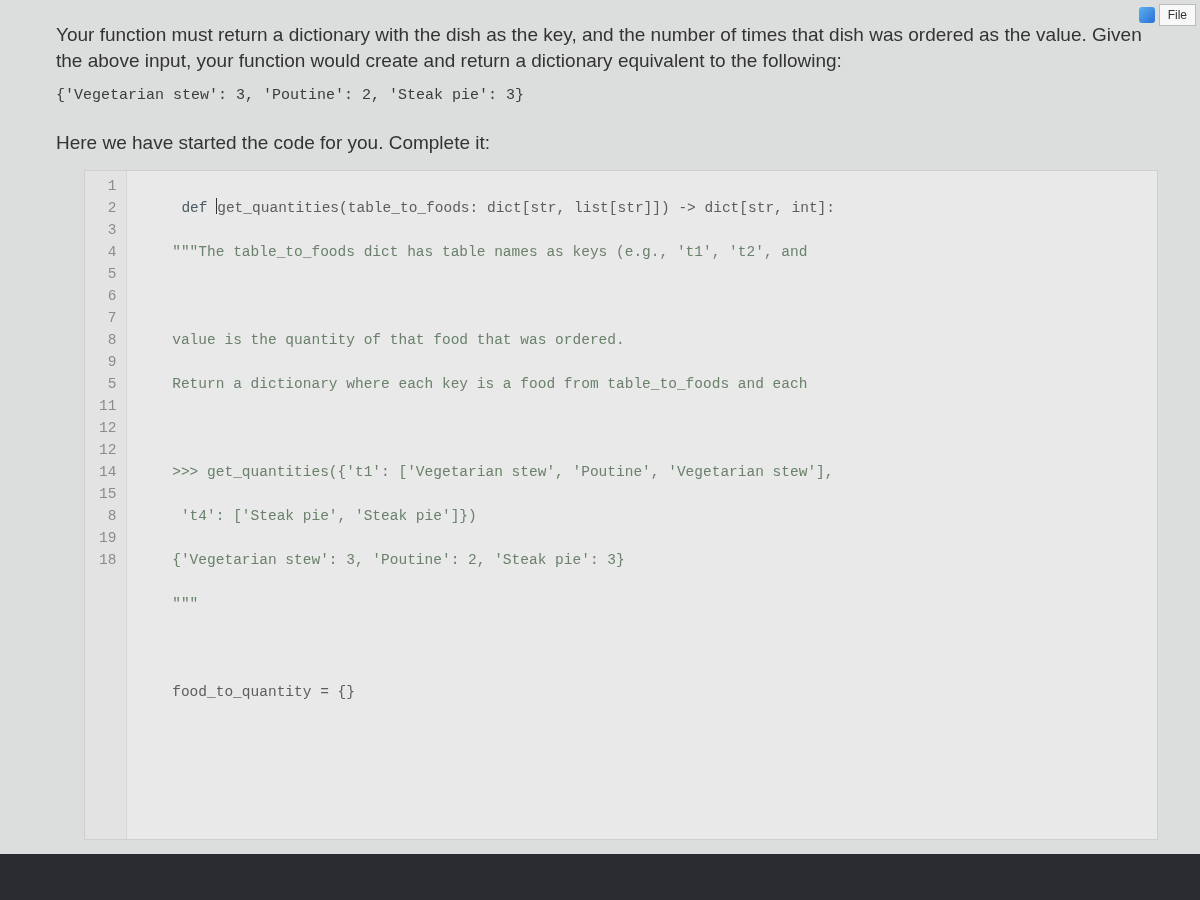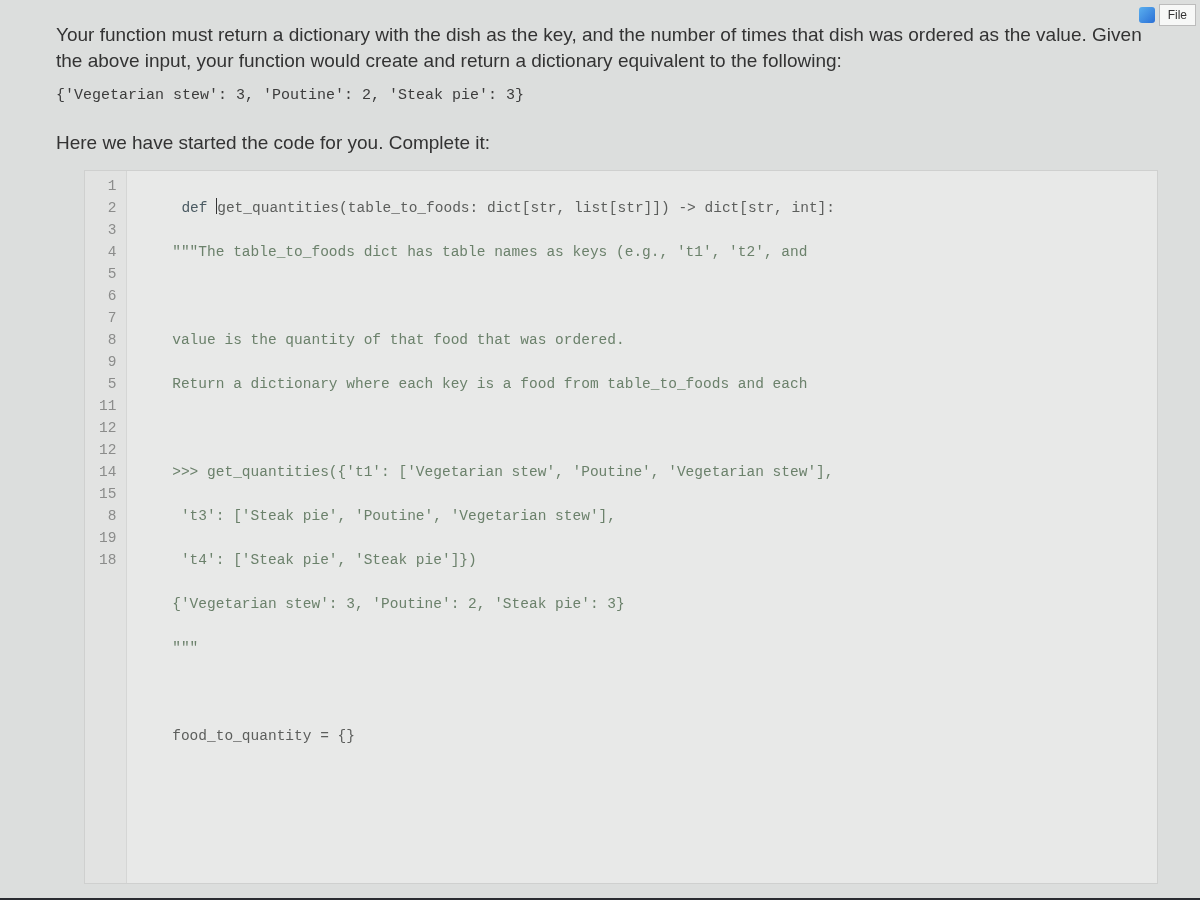--- a/index.html
+++ b/index.html
@@ -121,21 +121,20 @@
         <div>18</div>
       </div>
       <div class="code">
 <div><span class="kw">def</span> <span class="cursor-bar"></span><span></span><span>get_quantities(table_to_foods: dict[str, list[str]]) -&gt; dict[str, int]:</span></div>
 <div>    <span class="str">"""The table_to_foods dict has table names as keys (e.g., 't1', 't2', and</span></div>
 <div> </div>
 <div>    <span class="str">value is the quantity of that food that was ordered.</span></div>
 <div>    <span class="str">Return a dictionary where each key is a food from table_to_foods and each</span></div>
 <div> </div>
 <div>    <span class="str">&gt;&gt;&gt; get_quantities({'t1': ['Vegetarian stew', 'Poutine', 'Vegetarian stew'],</span></div>
-<div>     <span class="str">'t3': ['Steak pie', 'Poutine', 'Vegetarian stew'],</span></div>
 <div>     <span class="str">'t4': ['Steak pie', 'Steak pie']})</span></div>
 <div>    <span class="str">{'Vegetarian stew': 3, 'Poutine': 2, 'Steak pie': 3}</span></div>
 <div>    <span class="str">"""</span></div>
 <div> </div>
 <div>    food_to_quantity = {}</div>
 <div> </div>
 
 
       </div>
     </div>

